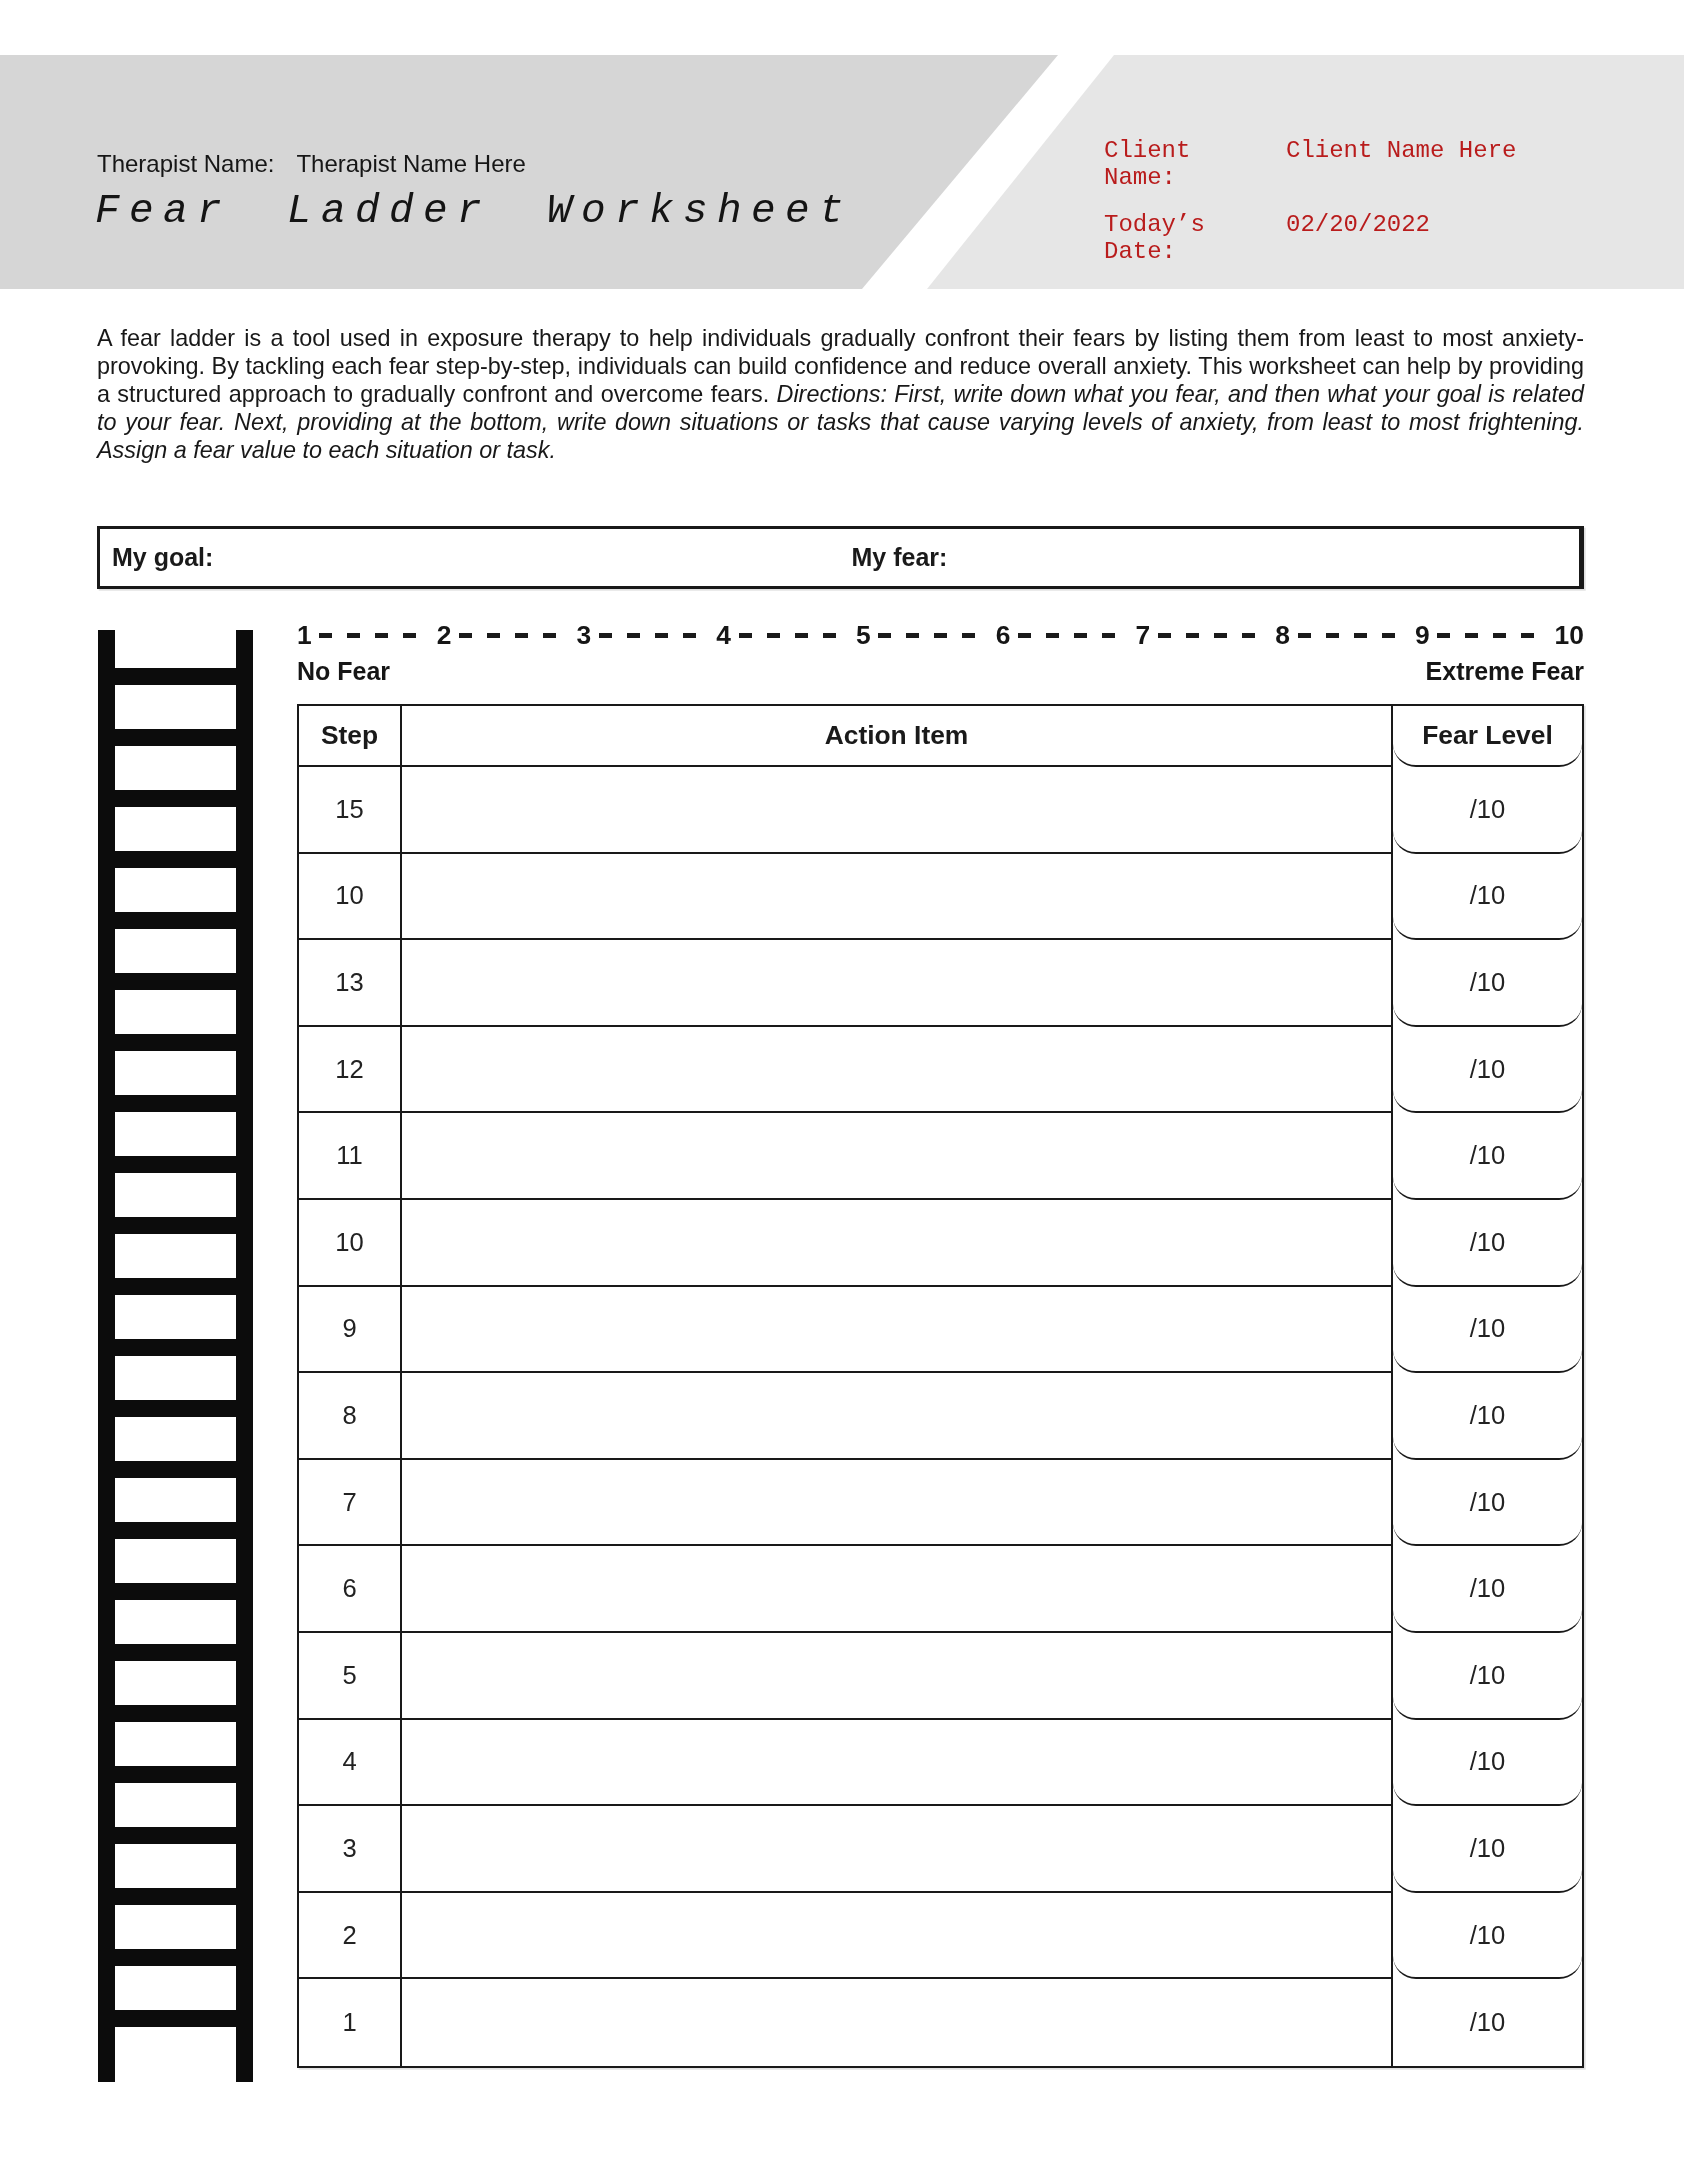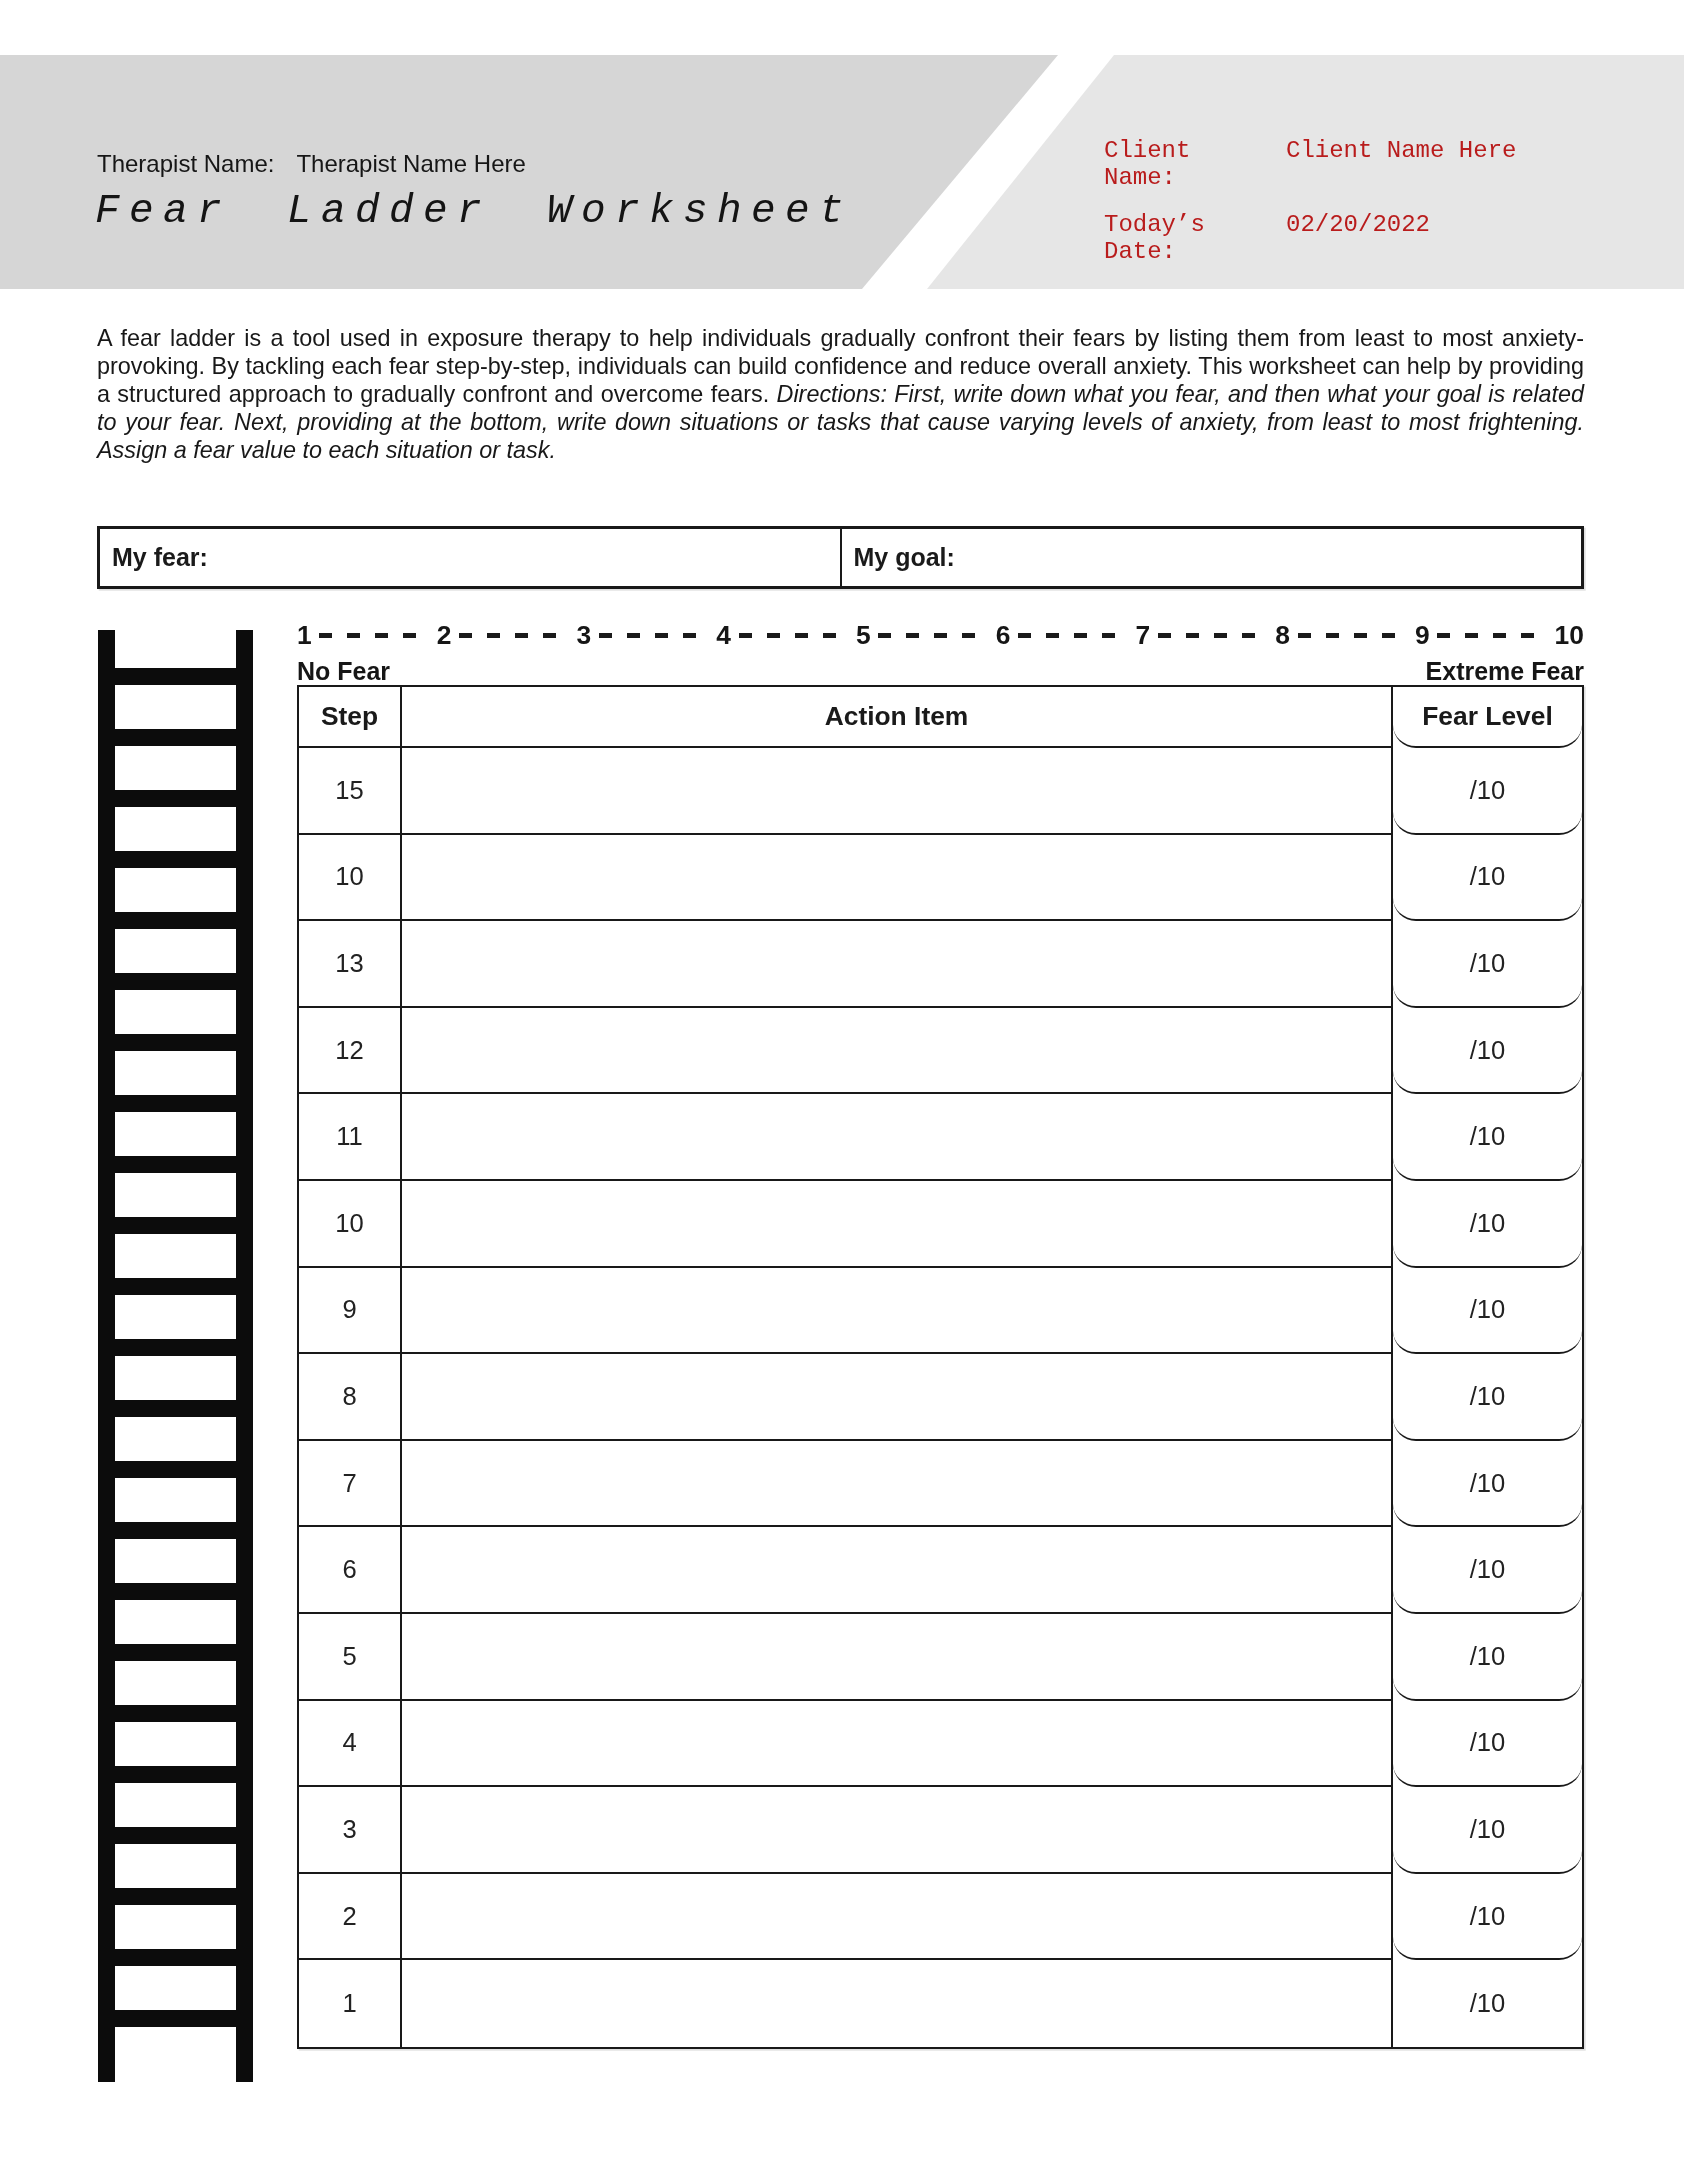--- a/index.html
+++ b/index.html
@@ -40,21 +40,21 @@
     background:repeating-linear-gradient(90deg,#1a1a1a 0 12.8px,transparent 12.8px 28px);}
   .scale-labels{display:flex;justify-content:space-between;margin-top:3.4px;text-align:center;}
   .scale-labels span{font-weight:700;font-size:25px;color:#161616;}
   
   .ladder{position:absolute;left:98px;top:630px;width:155px;height:1452px;}
   .rungs{position:absolute;left:10.2px;right:10.2px;top:38px;bottom:44px;
     background:repeating-linear-gradient(180deg,#0c0c0c 0 17px,transparent 17px 61px);}
   .rail{position:absolute;top:0;bottom:0;width:17px;background:#0c0c0c;}
   .rail.left{left:0;} .rail.right{right:0;}
   
-  .steps-table{position:absolute;left:297px;top:685px;width:1287px;height:1364px;box-sizing:border-box;
+  .steps-table{position:absolute;left:297px;top:704px;width:1287px;height:1364px;box-sizing:border-box;
     border:2.6px solid #191919;display:grid;grid-template-columns:103px 991px 1fr;
     grid-template-rows:61px repeat(15,1fr);background:#ffffff;box-shadow:1.7px 1.7px 0 rgba(0,0,0,0.12);}
   .tcell{border-right:2.6px solid #191919;border-bottom:2.6px solid #191919;
     display:flex;align-items:center;justify-content:center;box-sizing:border-box;}
   .tcell.last-col{border-right:none;border-radius:23px;}
   .tcell.last-row{border-bottom:none;}
   .tcell.th{font-weight:700;font-size:26.4px;}
   .tcell.td{font-size:25.6px;color:#222;}
 </style>
 </head>
@@ -84,25 +84,25 @@
       </div>
     </div>
   </div>
 
   <p class="intro">
     <span>A fear ladder is a tool used in exposure therapy to help individuals gradually confront their fears by listing them from least to most anxiety-provoking. By tackling each fear step-by-step, individuals can build confidence and reduce overall anxiety. This worksheet can help by providing a structured approach to gradually confront and overcome fears.</span>
     <i>Directions: First, write down what you fear, and then what your goal is related to your fear. Next, providing at the bottom, write down situations or tasks that cause varying levels of anxiety, from least to most frightening. Assign a fear value to each situation or task.</i>
   </p>
 
   <div class="fg-box">
+    <div class="fg-cell">
+      <span class="fg-lbl">My goal:</span>
+    </div>
     <div class="fg-cell first">
       <span class="fg-lbl">My fear:</span>
-    </div>
-    <div class="fg-cell">
-      <span class="fg-lbl">My goal:</span>
     </div>
   </div>
 
   <div class="scale">
     <div class="scale-numbers" id="scale-numbers">
         <span class="scale-num">1</span>
         <div class="scale-seg"></div>
         <span class="scale-num">2</span>
         <div class="scale-seg"></div>
         <span class="scale-num">3</span>

